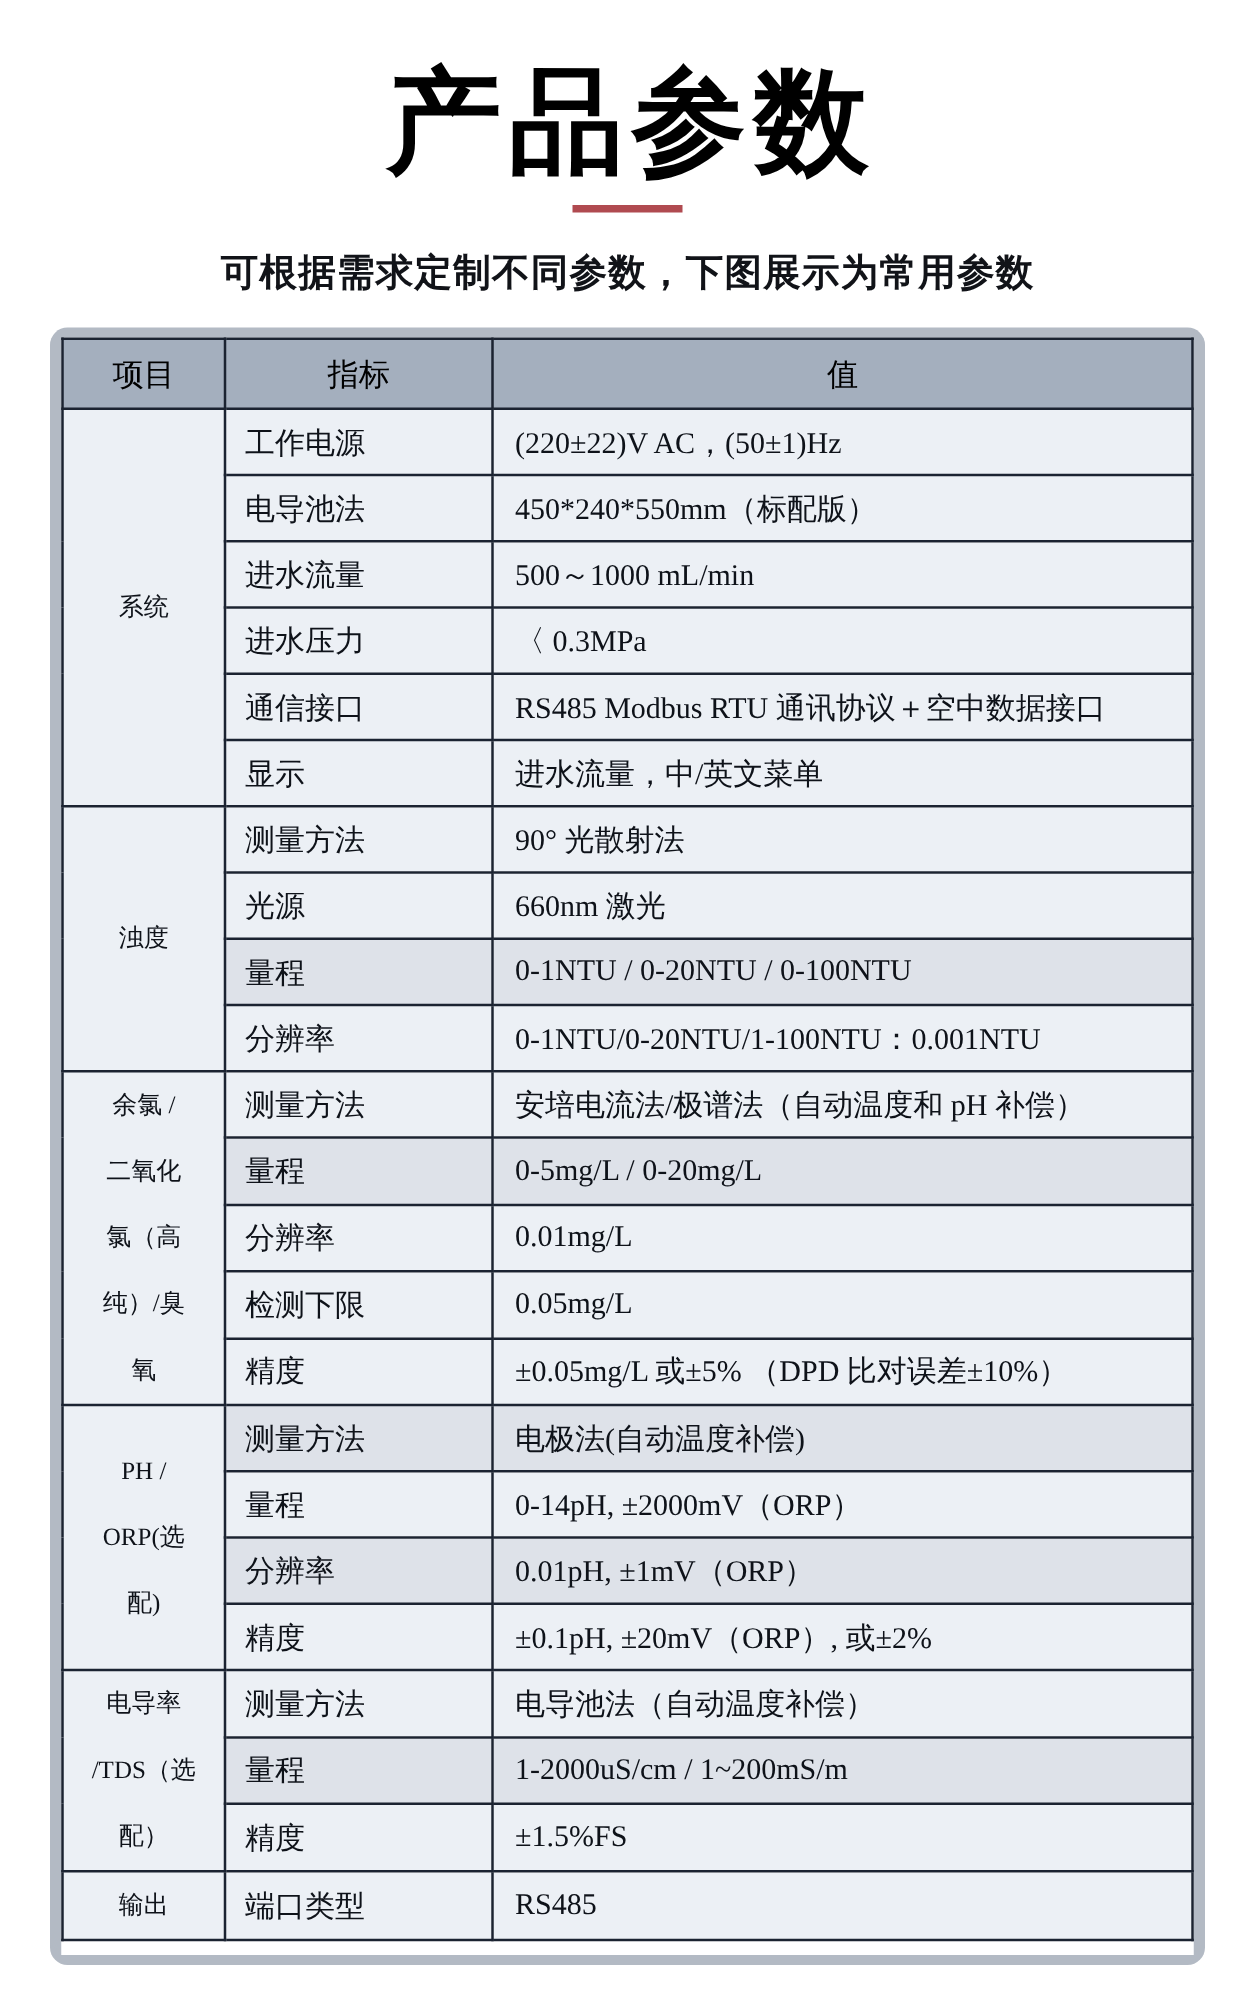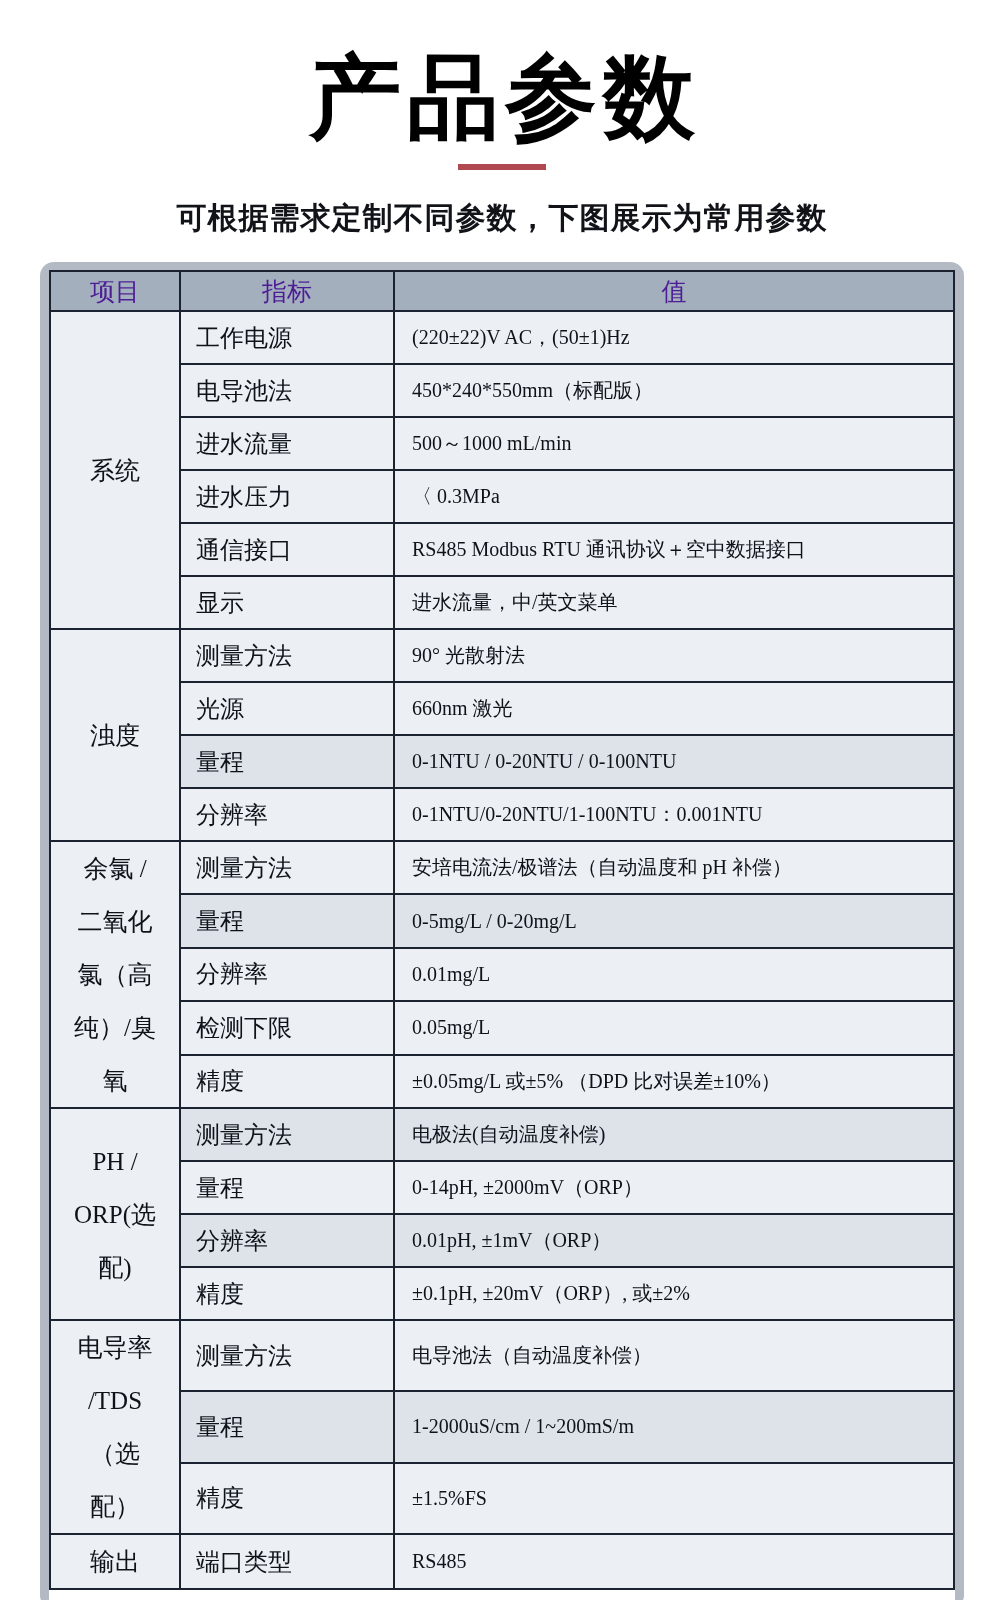--- a/index.html
+++ b/index.html
@@ -58,48 +58,48 @@
     border-collapse: collapse;
     table-layout: fixed;
   }
   .spec-table col.c-item   { width: 130px; }
   .spec-table col.c-metric { width: 214px; }
   .spec-table th, .spec-table td {
     border: 2px solid #1b2331;
     box-sizing: border-box;
   }
   .spec-table th {
-    height: 40px;
+    height: 56px;
     background: var(--header_bg, #a4afbe);
     font-size: 25px;
     font-weight: 500;
     text-align: center;
-    color: #4c1d95;
+    color: #000000;
   }
   .spec-table tbody td { height: 53px; background: #ecf0f5; }
   td.group-cell {
     background: var(--group_bg, #9ba7b7);
     text-align: center;
     vertical-align: middle;
-    font-size: 25px;
+    font-size: 20px;
     white-space: pre-line;
     line-height: 53px;
     padding: 0 20px;
   }
   td.metric-cell {
     font-size: 24px;
     padding: 0 4px 0 15px;
     text-align: left;
     vertical-align: middle;
     white-space: nowrap;
     overflow: hidden;
     margin-top: 10px;
   }
   td.value-cell {
-    font-size: 20px;
+    font-size: 24px;
     padding: 0 6px 0 17px;
     text-align: left;
     vertical-align: middle;
     white-space: nowrap;
     overflow: hidden;
   }
   tbody td.shade { background: #dee2e9; }
 </style>
 </head>
 <body>

